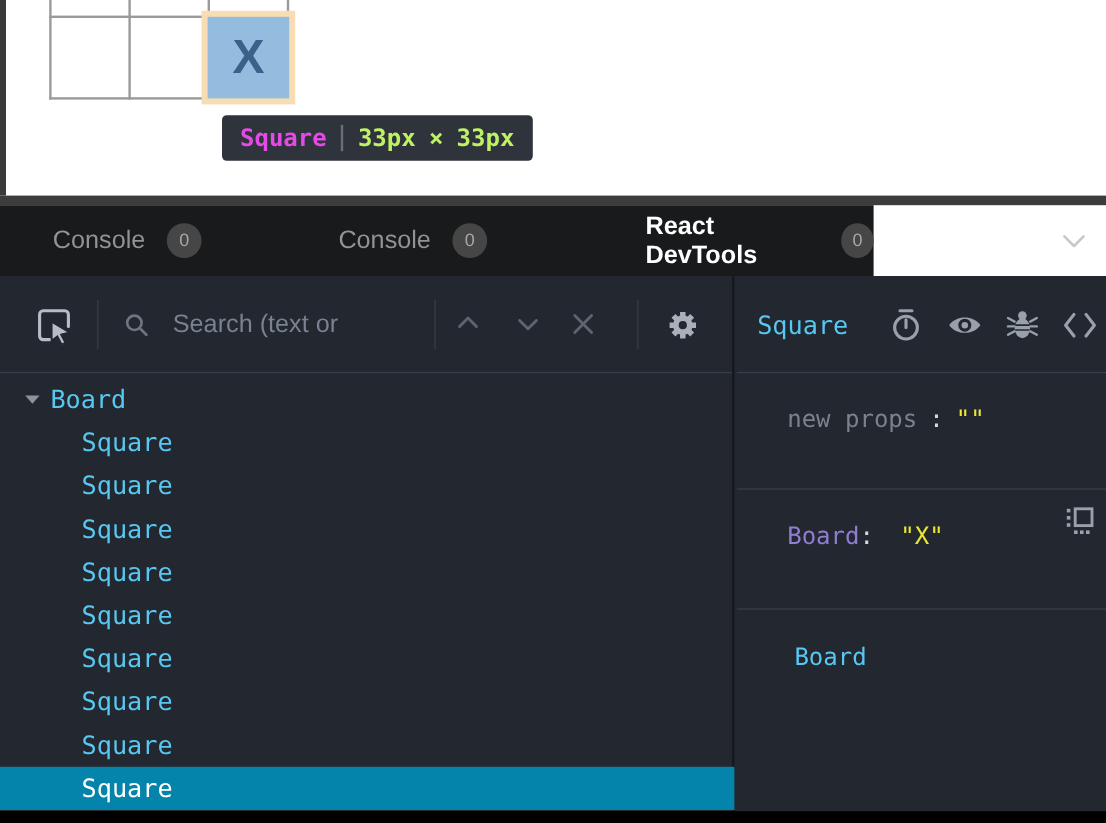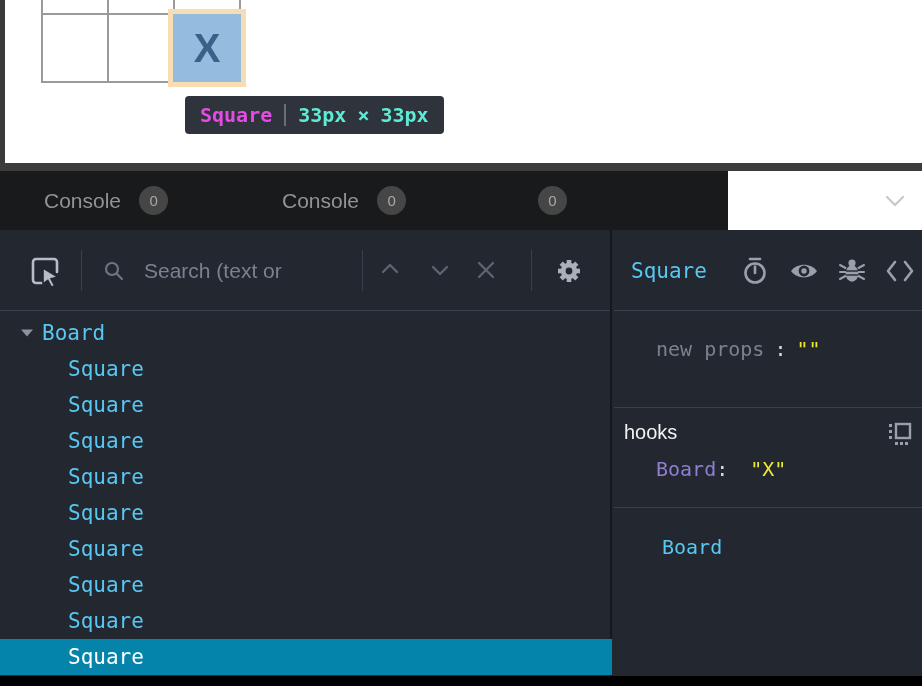--- a/index.html
+++ b/index.html
@@ -23,21 +23,21 @@
     color:#3b608a; font-weight:bold; font-size:40px; z-index:3;
   }
   .tooltip {
     position:absolute; left:185px; top:96px; height:38px; z-index:4;
     background:#2f333c; border-radius:4px; display:inline-flex; align-items:center;
     padding:0 15px; gap:12px; font-size:20px; font-weight:bold;
     font-family:"DejaVu Sans Mono", monospace;
   }
   .tooltip .comp { color:#e64ae6; }
   .tooltip .tip-div { width:2px; height:22px; background:#6a6e76; }
-  .tooltip .dim { color:#5eead4; }
+  .tooltip .dim { color:#bef264; }
   .tooltip .dims { display:inline-flex; gap:11px; }
 
   
   .sep-strip { position:absolute; left:0; top:163px; width:922px; height:8px; background:#3c3c3c; }
   .tabbar { position:absolute; left:0; top:171px; width:728px; height:59px; background:#191a1b; }
   .tab { position:absolute; top:0; height:59px; display:flex; align-items:center; gap:18px; }
   .tab-label { font-size:21px; color:#919396; }
   .tab.active .tab-label { color:#ffffff; font-weight:bold; }
   .badge {
     width:29px; height:29px; border-radius:50%; background:#464646;
@@ -147,20 +147,21 @@
 <div class="tabbar">
   <div class="tab tab-console">
     <span class="tab-label">Console</span>
     <span class="badge">0</span>
   </div>
   <div class="tab tab-problems">
     <span class="tab-label">Console</span>
     <span class="badge">0</span>
   </div>
   <div class="tab tab-react active">
+    <span class="tab-label">React DevTools</span>
     <span class="badge">0</span>
   </div>
   <svg class="tab-chevron" viewBox="0 0 22 16">
     <polyline points="3,4 11,12 19,4" fill="none" stroke="#c8c8c8" stroke-width="2.2" stroke-linecap="round" stroke-linejoin="round"></polyline>
   </svg>
 </div>
 
 <div class="devtools">
 
   <div class="pane-left">
@@ -271,21 +272,20 @@
 
     <div class="section sec-props">
       <div class="kv-row">
         <span class="k-gray">new props</span>
         <span class="colon gap-wide">:</span>
         <span class="val-yellow">""</span>
       </div>
     </div>
 
     <div class="section sec-hooks">
-      <div class="sec-title">hooks</div>
       <svg class="hooks-parse-icon" viewBox="0 0 24 26">
         <rect x="8" y="3" width="14" height="14" fill="none" stroke="#98a0ab" stroke-width="2.4"></rect>
         <g fill="#98a0ab">
           <rect x="1" y="3" width="3" height="3"></rect>
             <rect x="1" y="9" width="3" height="3"></rect>
             <rect x="1" y="15" width="3" height="3"></rect>
           <rect x="7" y="21" width="3" height="3"></rect>
             <rect x="12" y="21" width="3" height="3"></rect>
             <rect x="17" y="21" width="3" height="3"></rect>
         </g>

